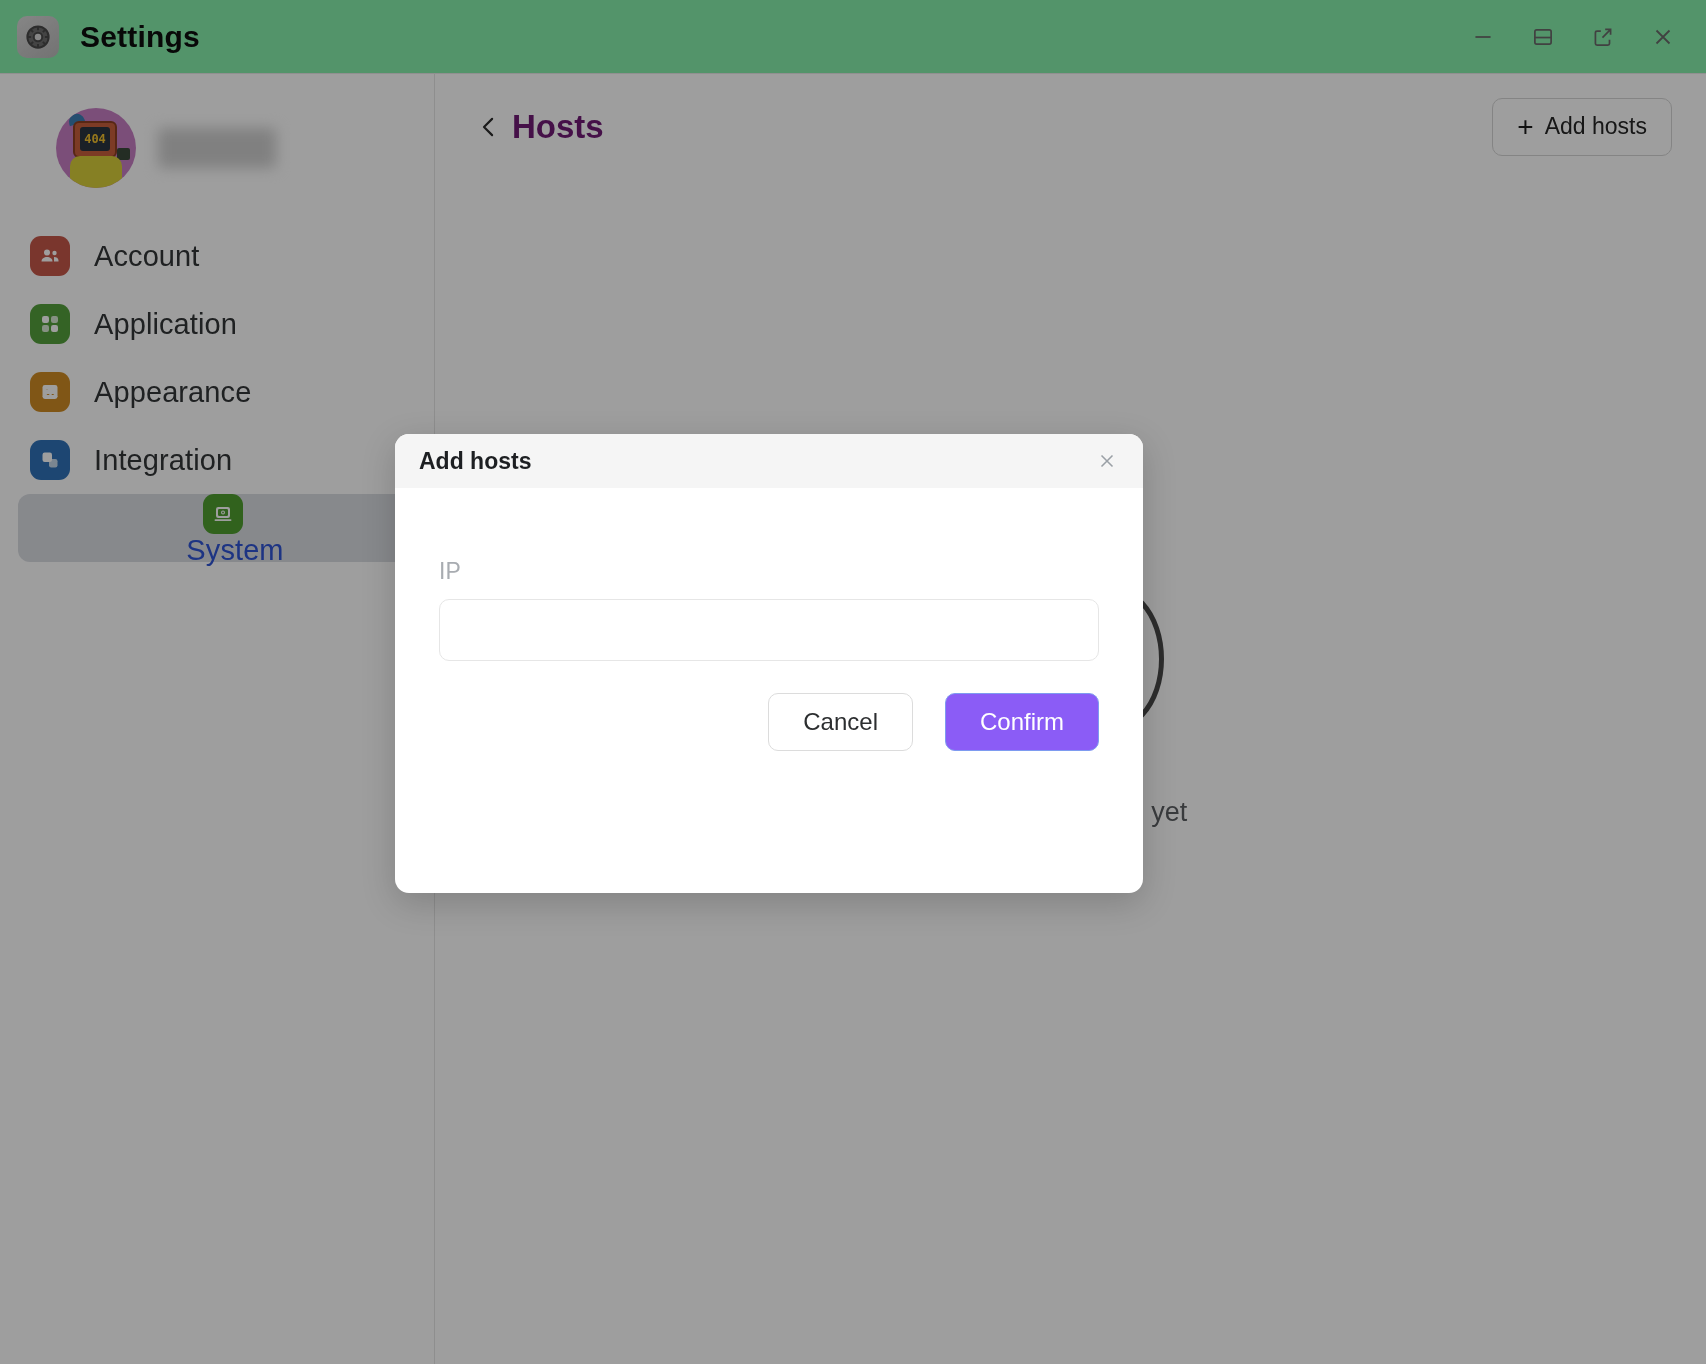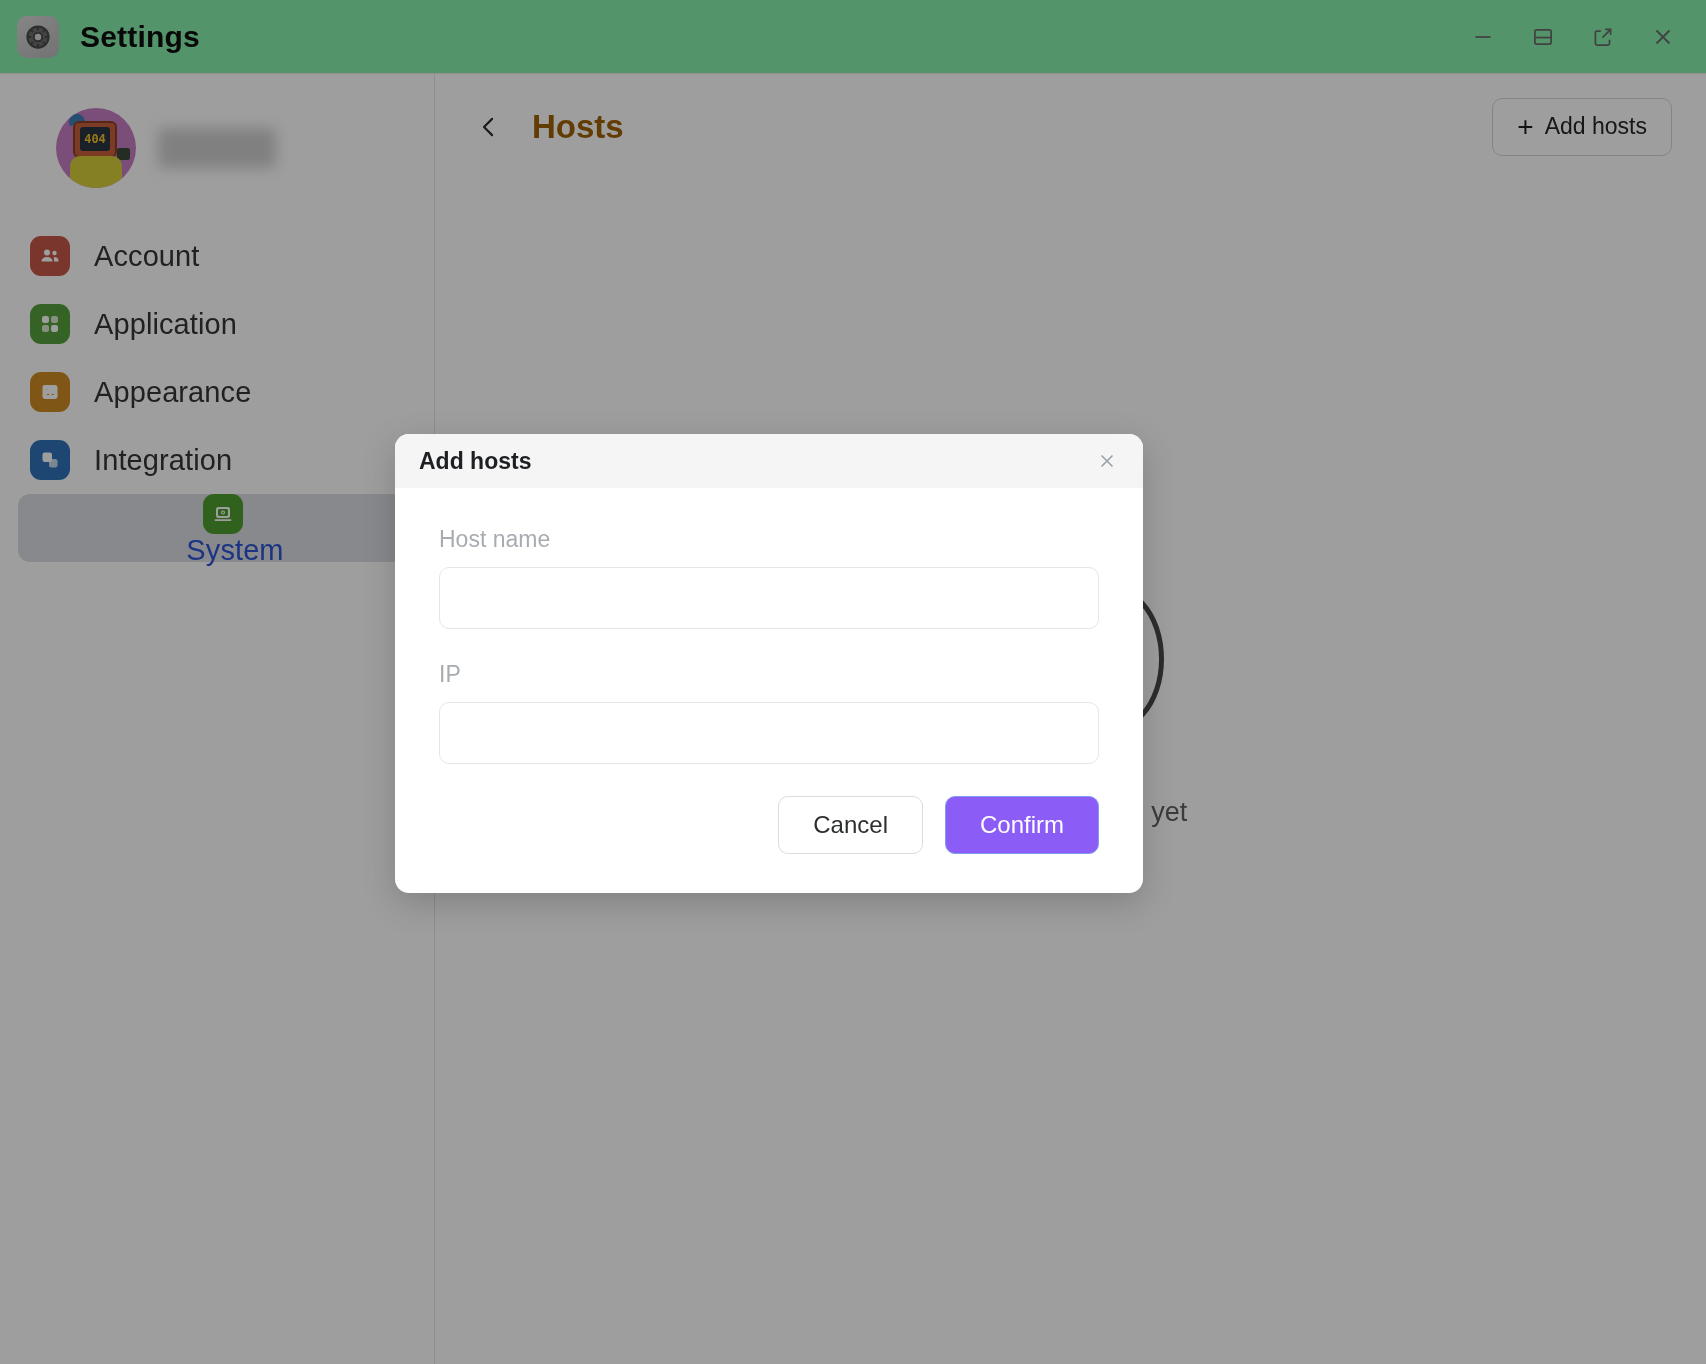--- a/index.html
+++ b/index.html
@@ -103,21 +103,21 @@
   }
   .main-header {
     position: relative; height: 105px; display: flex; align-items: center;
     padding: 0 34px 0 36px;
   }
   .back-icon {
     width: 34px; height: 34px; display:flex; align-items:center; justify-content:center;
     color:#2b2b2b; flex:none;
   }
   .page-title {
-    margin-left: 26px; font-size: 33px; font-weight: bold; color: #a16207;
+    margin-left: 6px; font-size: 33px; font-weight: bold; color: #701a75;
   }
   .hdr-spacer { flex: 1; }
   .add-hosts-btn {
     display: flex; align-items: center; gap: 11px;
     height: 58px; padding: 0 24px;
     border: 1px solid #d6d6d6; border-radius: 10px;
     background: #fff; color: #262626; font-size: 23px;
     font-family: "Liberation Sans", sans-serif;
   }
   .plus-glyph { font-size: 28px; line-height: 1; color:#1c1c1c; }
@@ -162,21 +162,21 @@
   .field-label { font-size: 23px; color: #a8acb1; margin-bottom: 14px; }
   .field-input {
     width: 660px; height: 62px;
     border: 1px solid #e6e6e6; border-radius: 10px;
     background: #fff; outline: none;
     font-size: 22px; color: #222; padding: 0 16px;
     font-family: "Liberation Sans", sans-serif;
   }
   .field-gap { height: 32px; }
   .modal-footer {
-    display: flex; justify-content: flex-end; align-items: center; gap: 22px;
+    display: flex; justify-content: flex-end; align-items: center; gap: 32px;
     padding: 32px 44px 0 44px;
   }
   .btn {
     height: 58px; padding: 0 34px; border-radius: 10px;
     font-size: 24px; font-family: "Liberation Sans", sans-serif;
     display: flex; align-items: center; justify-content: center;
   }
   .btn-cancel { background:#fff; border:1px solid #dcdcdc; color:#2c2e30; }
   .btn-confirm { background:#8b5cf6; border:1px solid #7e9bf0; color:#ffffff; }
 </style>
@@ -337,24 +337,20 @@
       <div class="modal-title">Add hosts</div>
       <div class="sp"></div>
       <div class="modal-close">
         <svg width="22" height="22" viewBox="0 0 24 24" fill="none" stroke="currentColor" stroke-width="1.7">
             <path d="M6 6l12 12M18 6L6 18"></path>
           </svg>
       </div>
     </div>
 
     <div class="modal-body">
-      <div>
-        <div class="field-label">Host name</div>
-        <input class="field-input" type="text" value="" placeholder="" style="">
-      </div>
       <div class="field-gap"></div>
       <div>
         <div class="field-label">IP</div>
         <input class="field-input" type="text" value="" placeholder="" style="">
       </div>
     </div>
 
     <div class="modal-footer">
       <div class="btn btn-cancel">Cancel</div>
       <div class="btn btn-confirm">Confirm</div>

